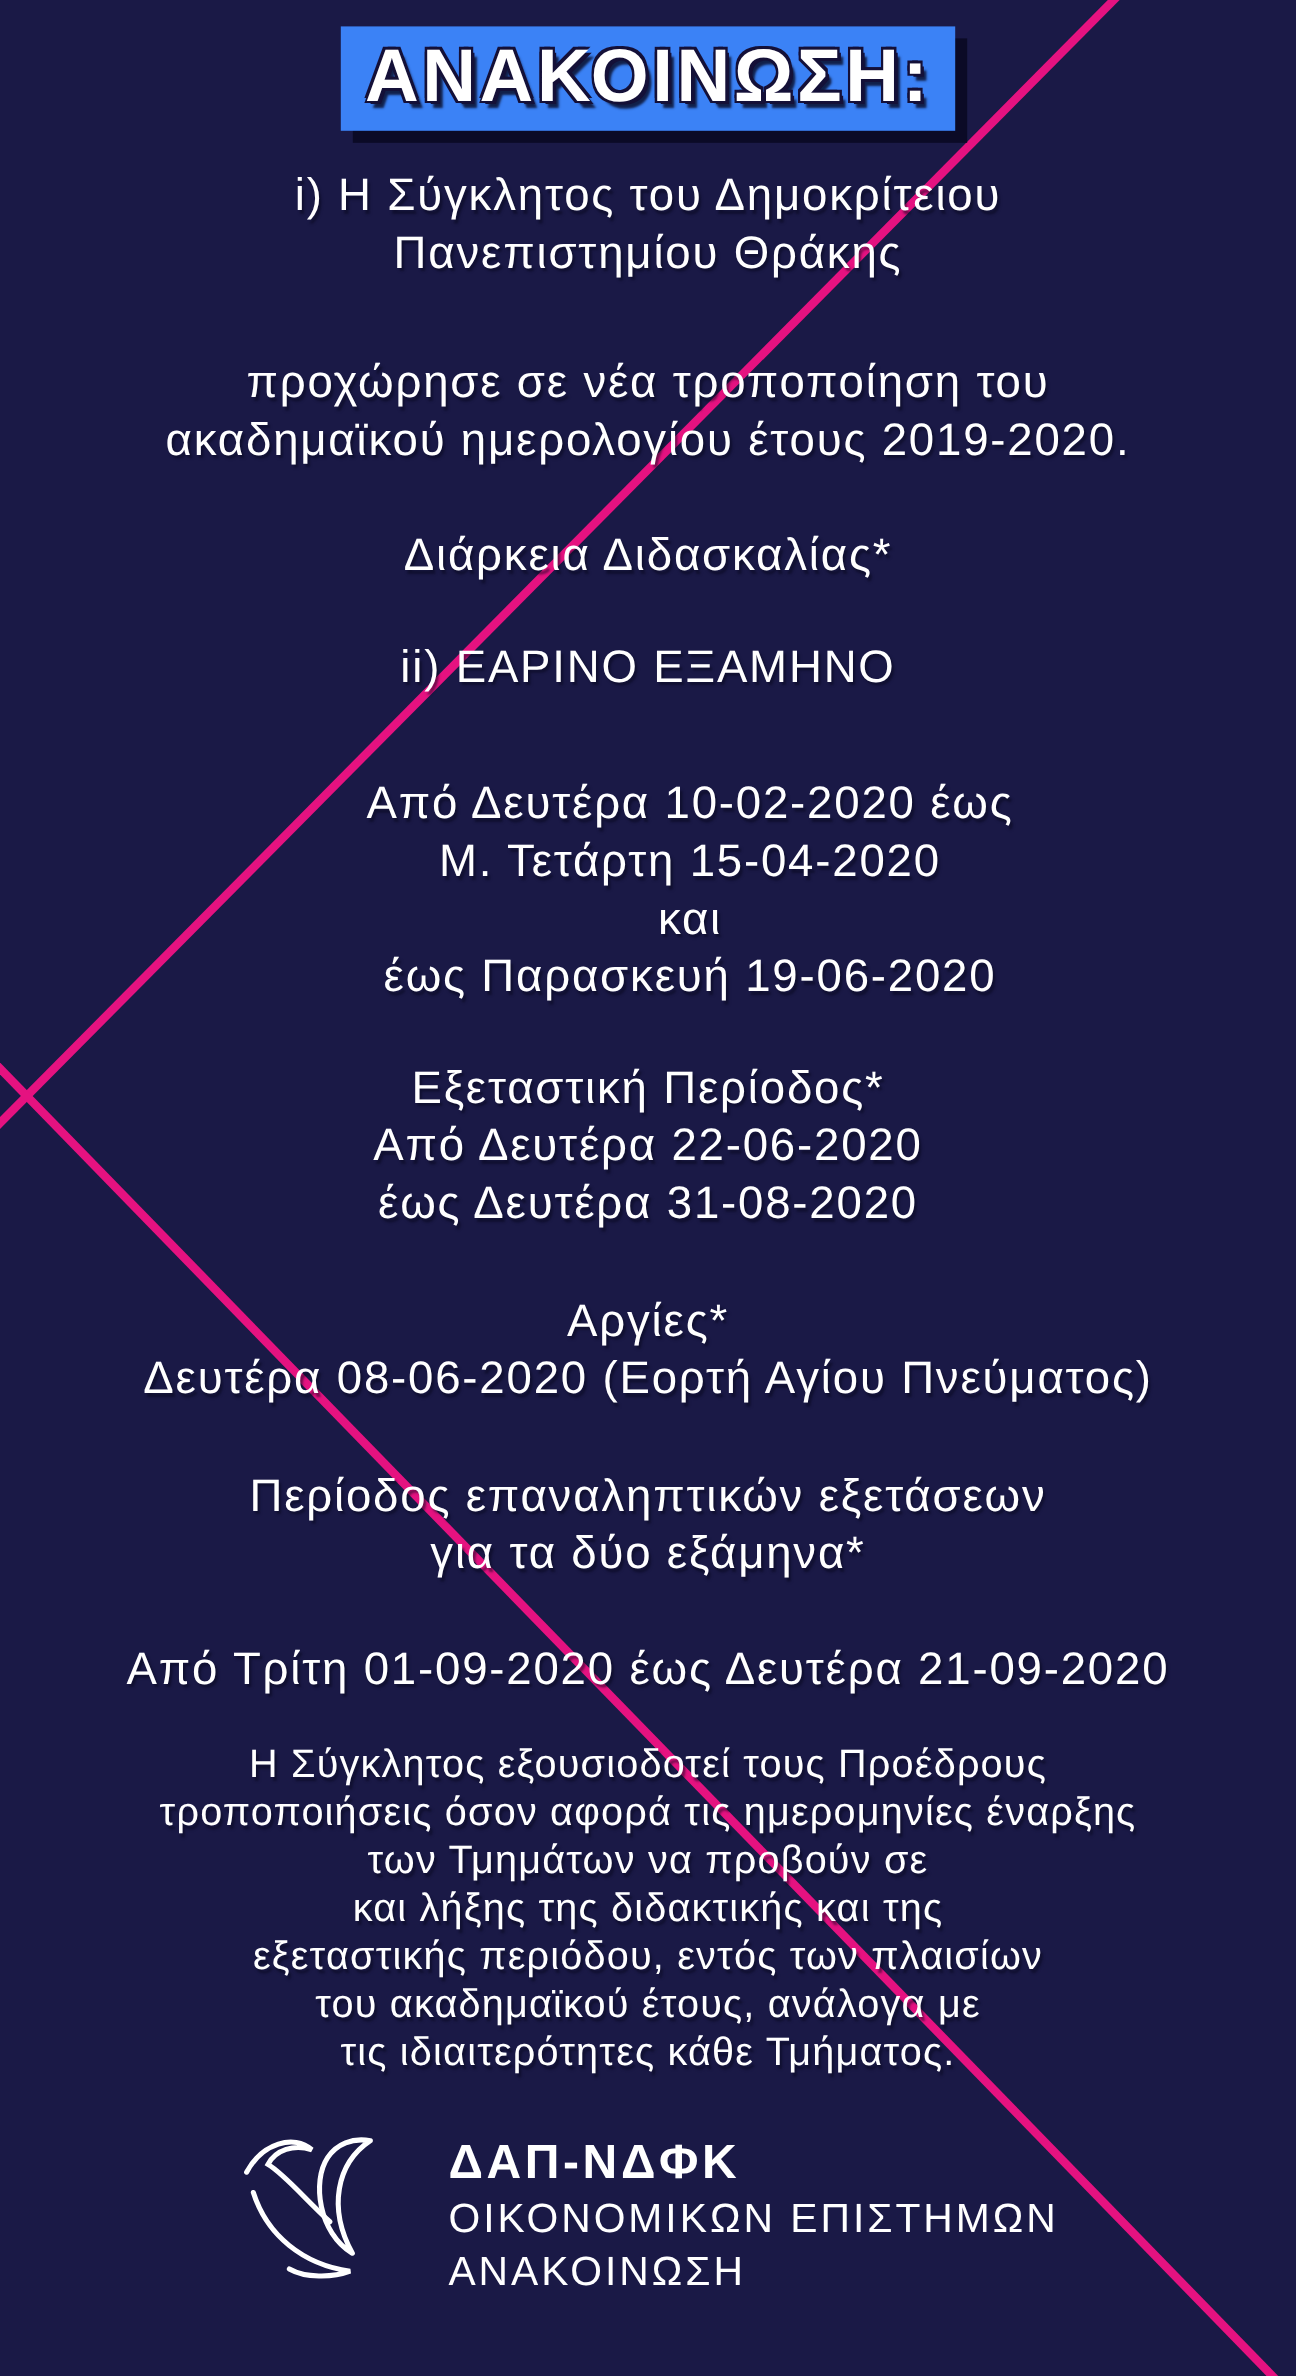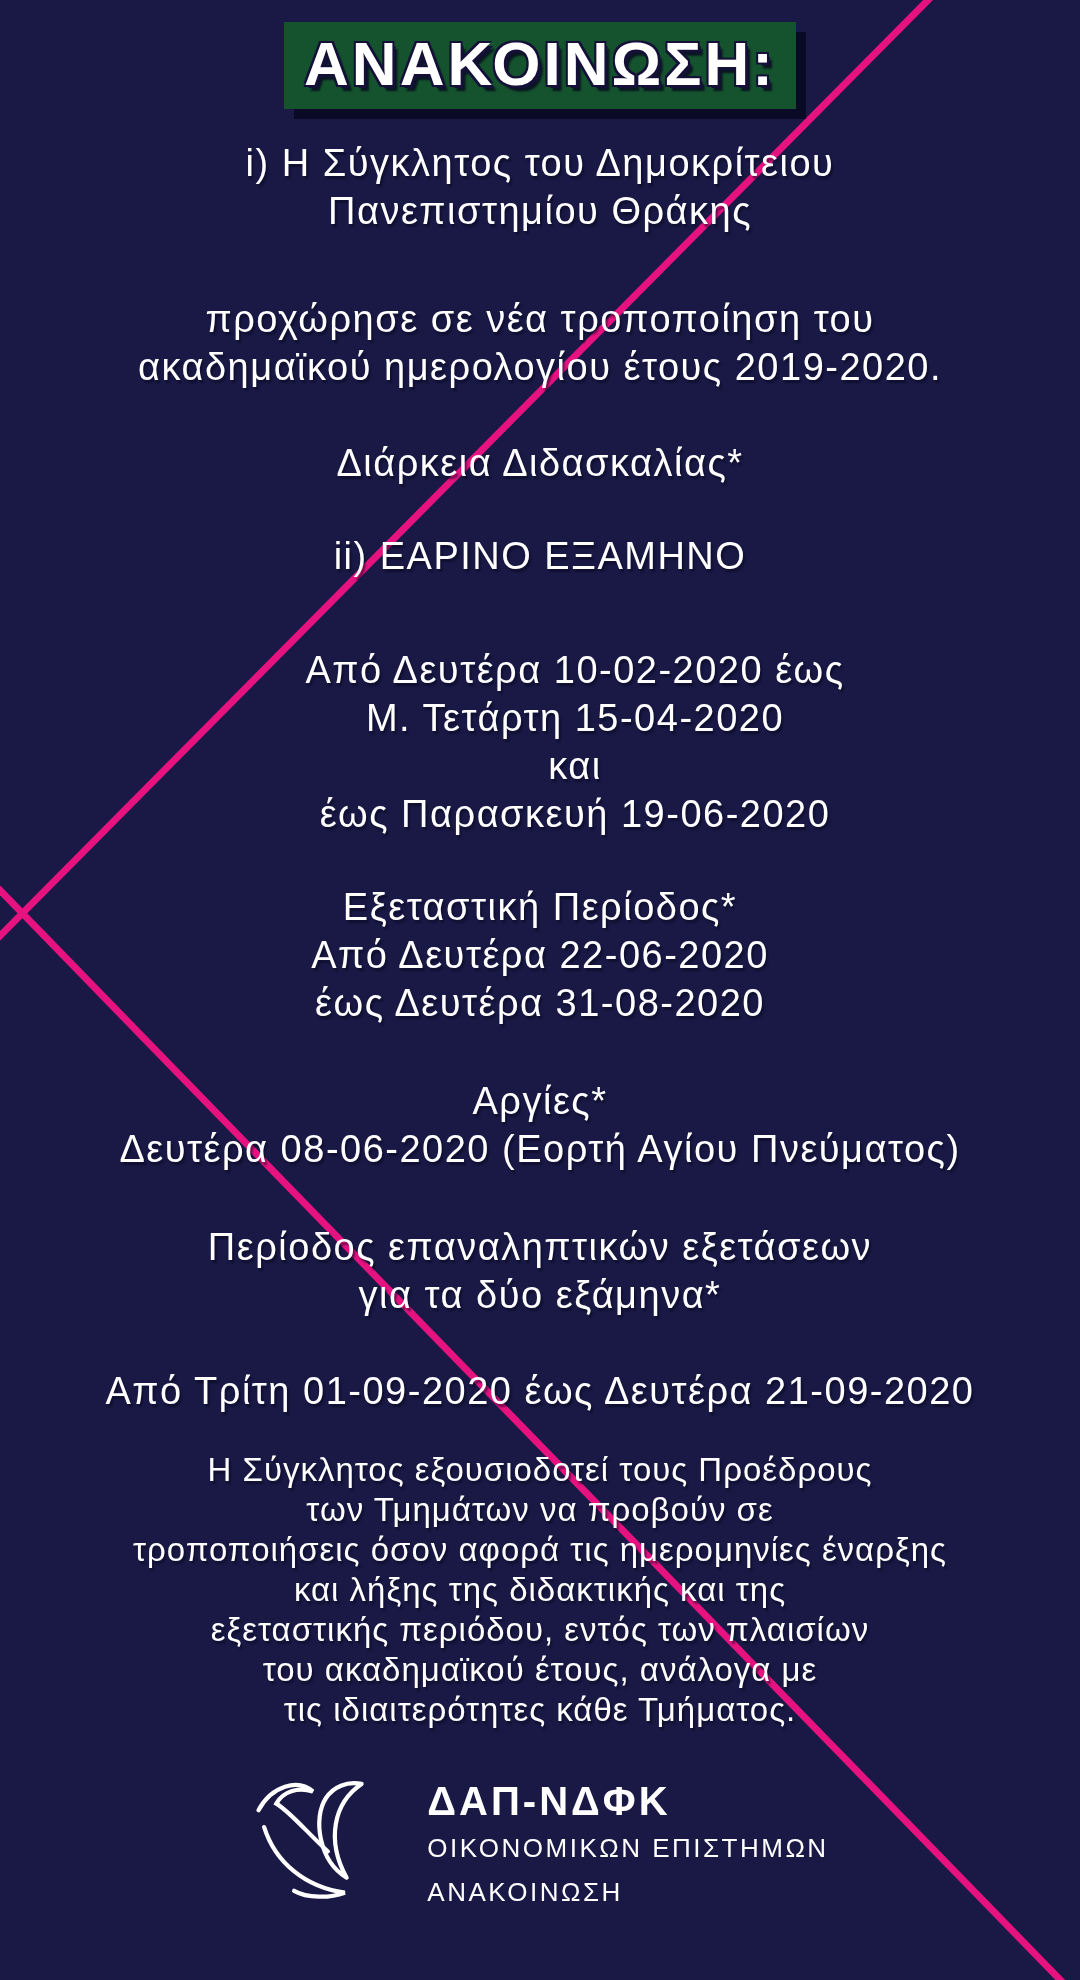--- a/index.html
+++ b/index.html
@@ -16,21 +16,21 @@
   .lines-overlay {
     position: absolute;
     top: 0; left: 0;
     width: 1080px; height: 1980px;
     pointer-events: none;
   }
   .title-banner {
     position: relative;
     margin: 22px auto 0;
     width: fit-content;
-    background: #14532d;
+    background: #3b82f6;
     padding: 6px 20px 10px;
     box-shadow: 10px 10px 0 #0b0a26;
     z-index: 2;
   }
   .title-banner .title-text {
     font-size: 62px;
     font-weight: bold;
     letter-spacing: 3px;
     color: #ffffff;
     text-shadow:
@@ -80,21 +80,21 @@
   .dove-icon-wrap { margin-right: 26px; }
   .logo-text-block { text-align: left; }
   .logo-name {
     font-size: 40px;
     font-weight: bold;
     letter-spacing: 3px;
     line-height: 50px;
     white-space: nowrap;
   }
   .logo-sub {
-    font-size: 26px;
+    font-size: 34px;
     letter-spacing: 2.5px;
     line-height: 44px;
     white-space: nowrap;
   }
 </style>
 </head>
 <body>
 
 <div class="poster">
 
@@ -147,22 +147,22 @@
     <div class="text-line">Περίοδος επαναληπτικών εξετάσεων</div>
     <div class="text-line">για τα δύο εξάμηνα*</div>
   </div>
 
   <div class="section sec-repeat-dates">
     <div class="text-line">Από Τρίτη 01-09-2020 έως Δευτέρα 21-09-2020</div>
   </div>
 
   <div class="section sec-authorization">
     <div class="text-line">Η Σύγκλητος εξουσιοδοτεί τους Προέδρους</div>
+    <div class="text-line">τροποποιήσεις όσον αφορά τις ημερομηνίες έναρξης</div>
     <div class="text-line">των Τμημάτων να προβούν σε</div>
-    <div class="text-line">τροποποιήσεις όσον αφορά τις ημερομηνίες έναρξης</div>
     <div class="text-line">και λήξης της διδακτικής και της</div>
     <div class="text-line">εξεταστικής περιόδου, εντός των πλαισίων</div>
     <div class="text-line">του ακαδημαϊκού έτους, ανάλογα με</div>
     <div class="text-line">τις ιδιαιτερότητες κάθε Τμήματος.</div>
   </div>
 
   <div class="logo-row">
     <div class="dove-icon-wrap">
       <svg width="150" height="150" viewBox="0 0 160 150" fill="none">
         <path d="M8,40 C22,14 50,6 66,20 C50,15 34,20 27,33 C42,42 60,64 82,84" stroke="#ffffff" stroke-width="4.5" stroke-linecap="round" fill="none"></path>

